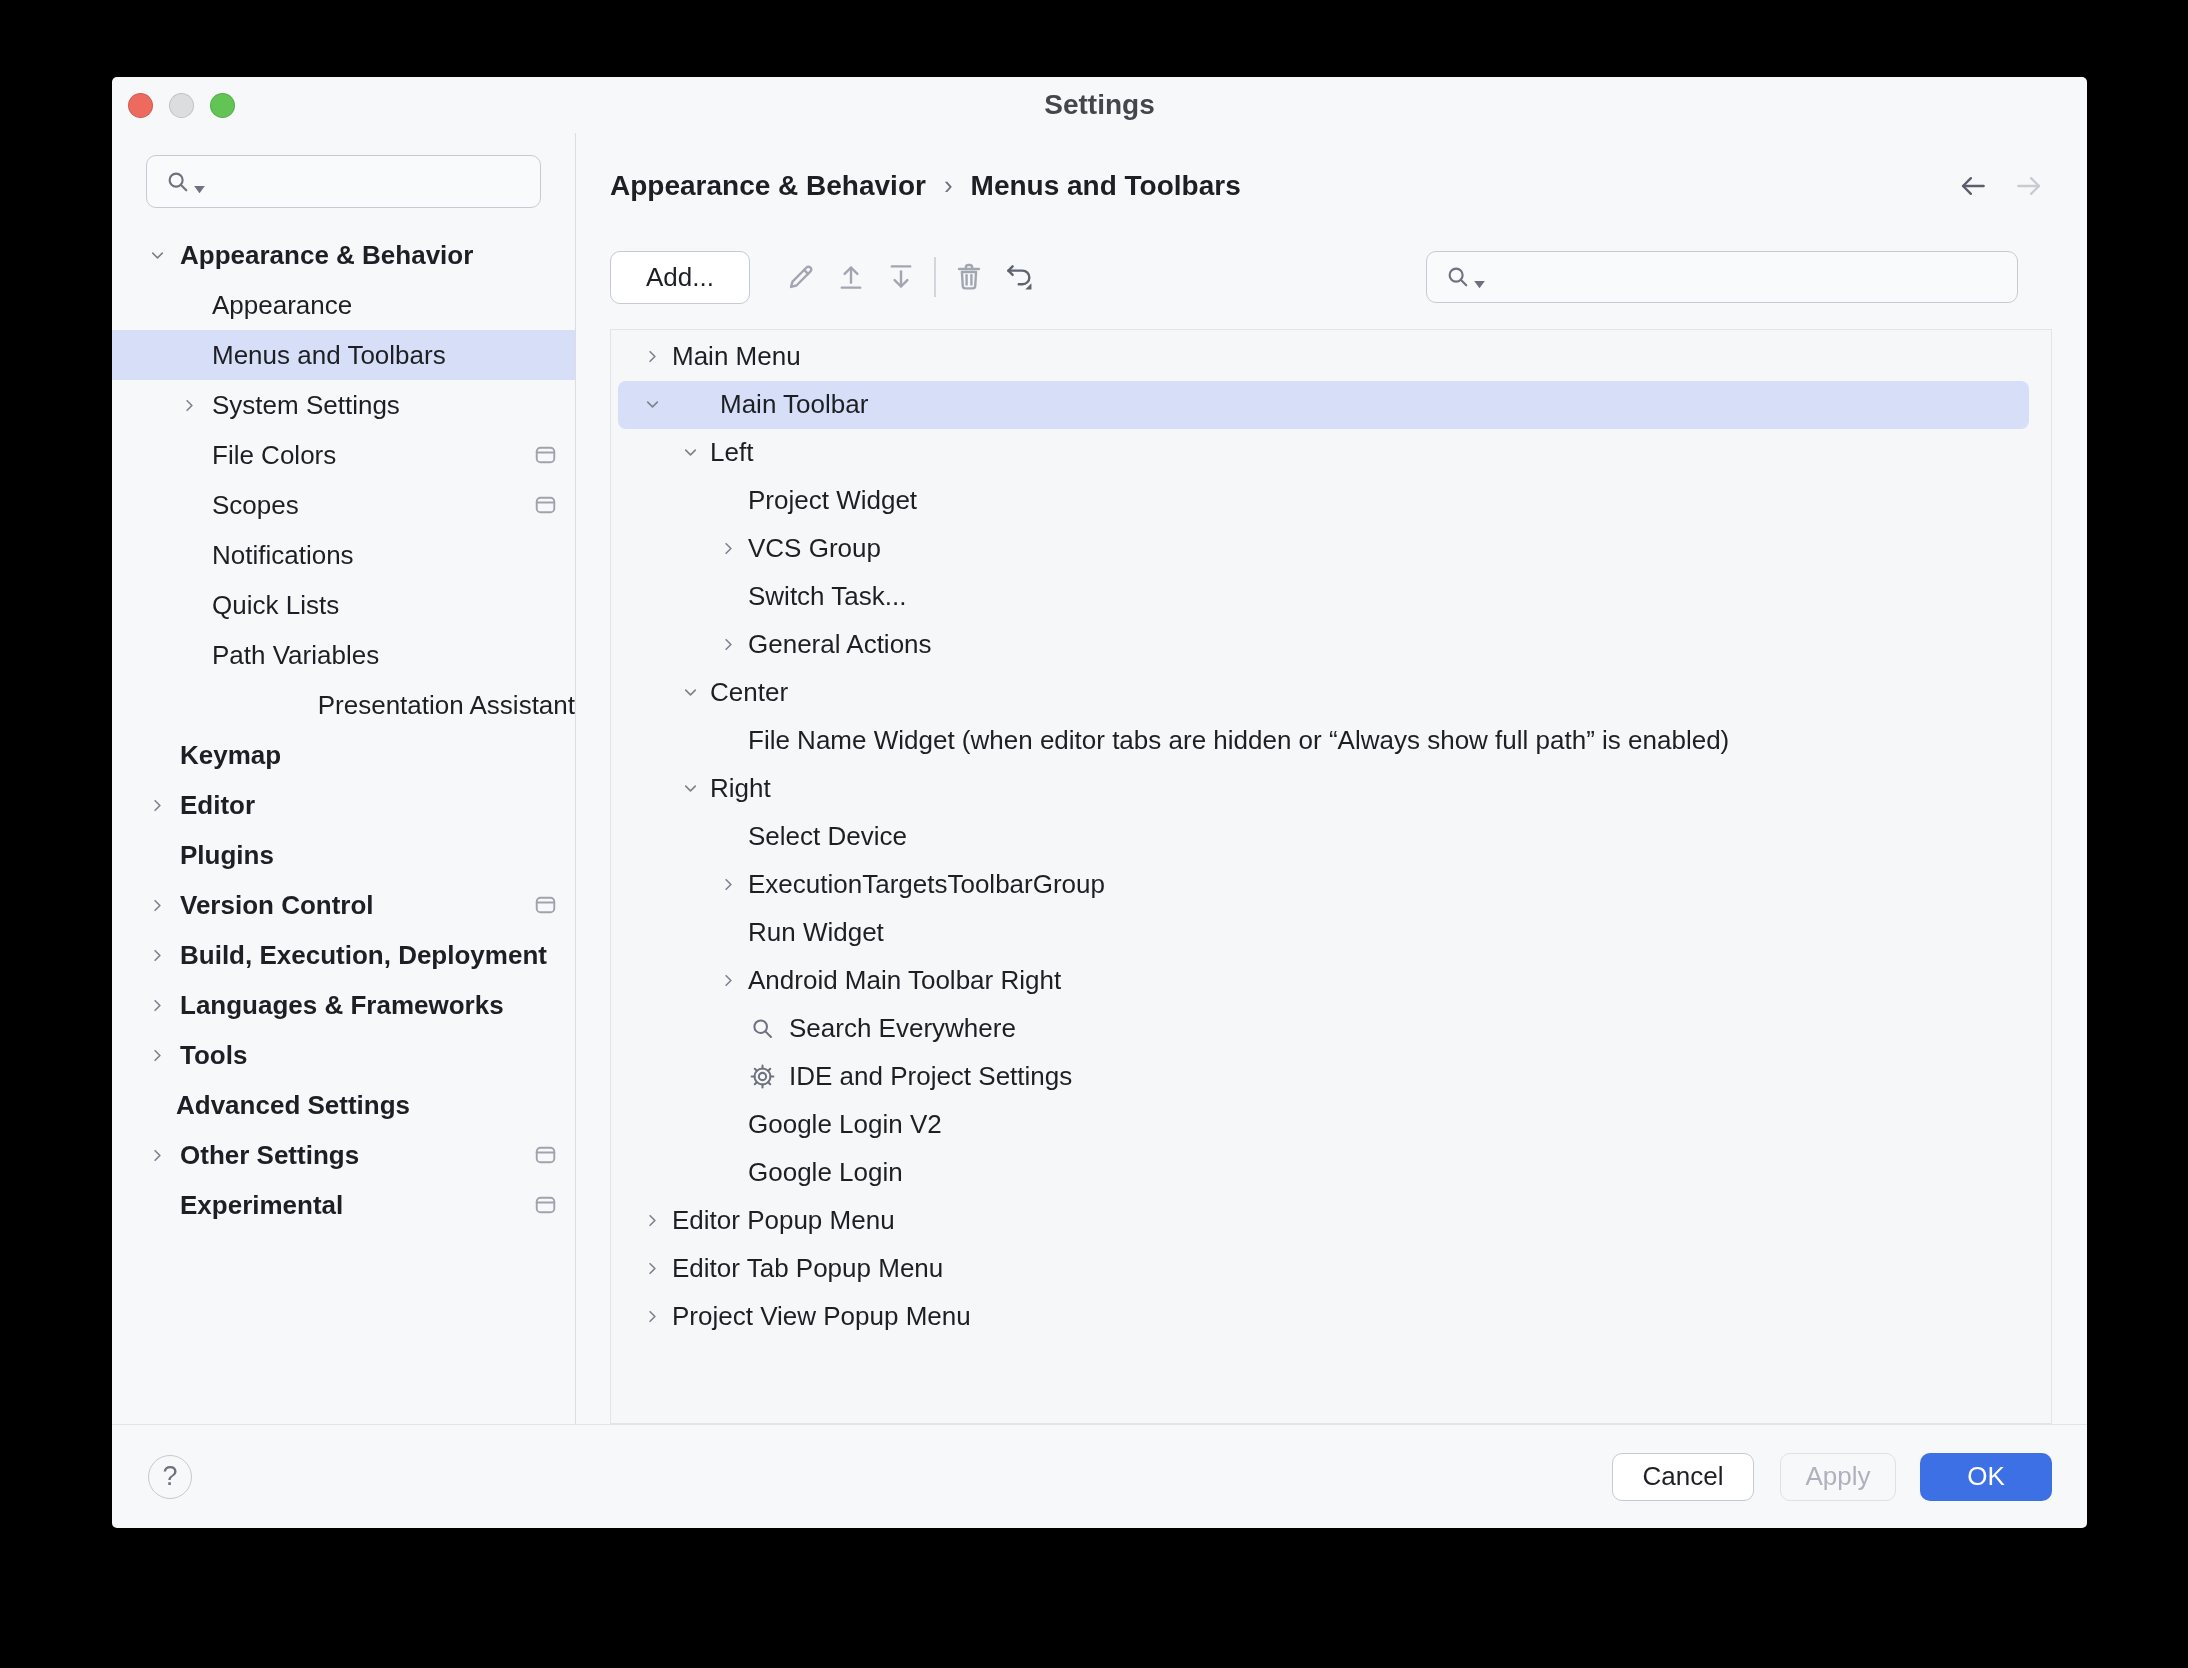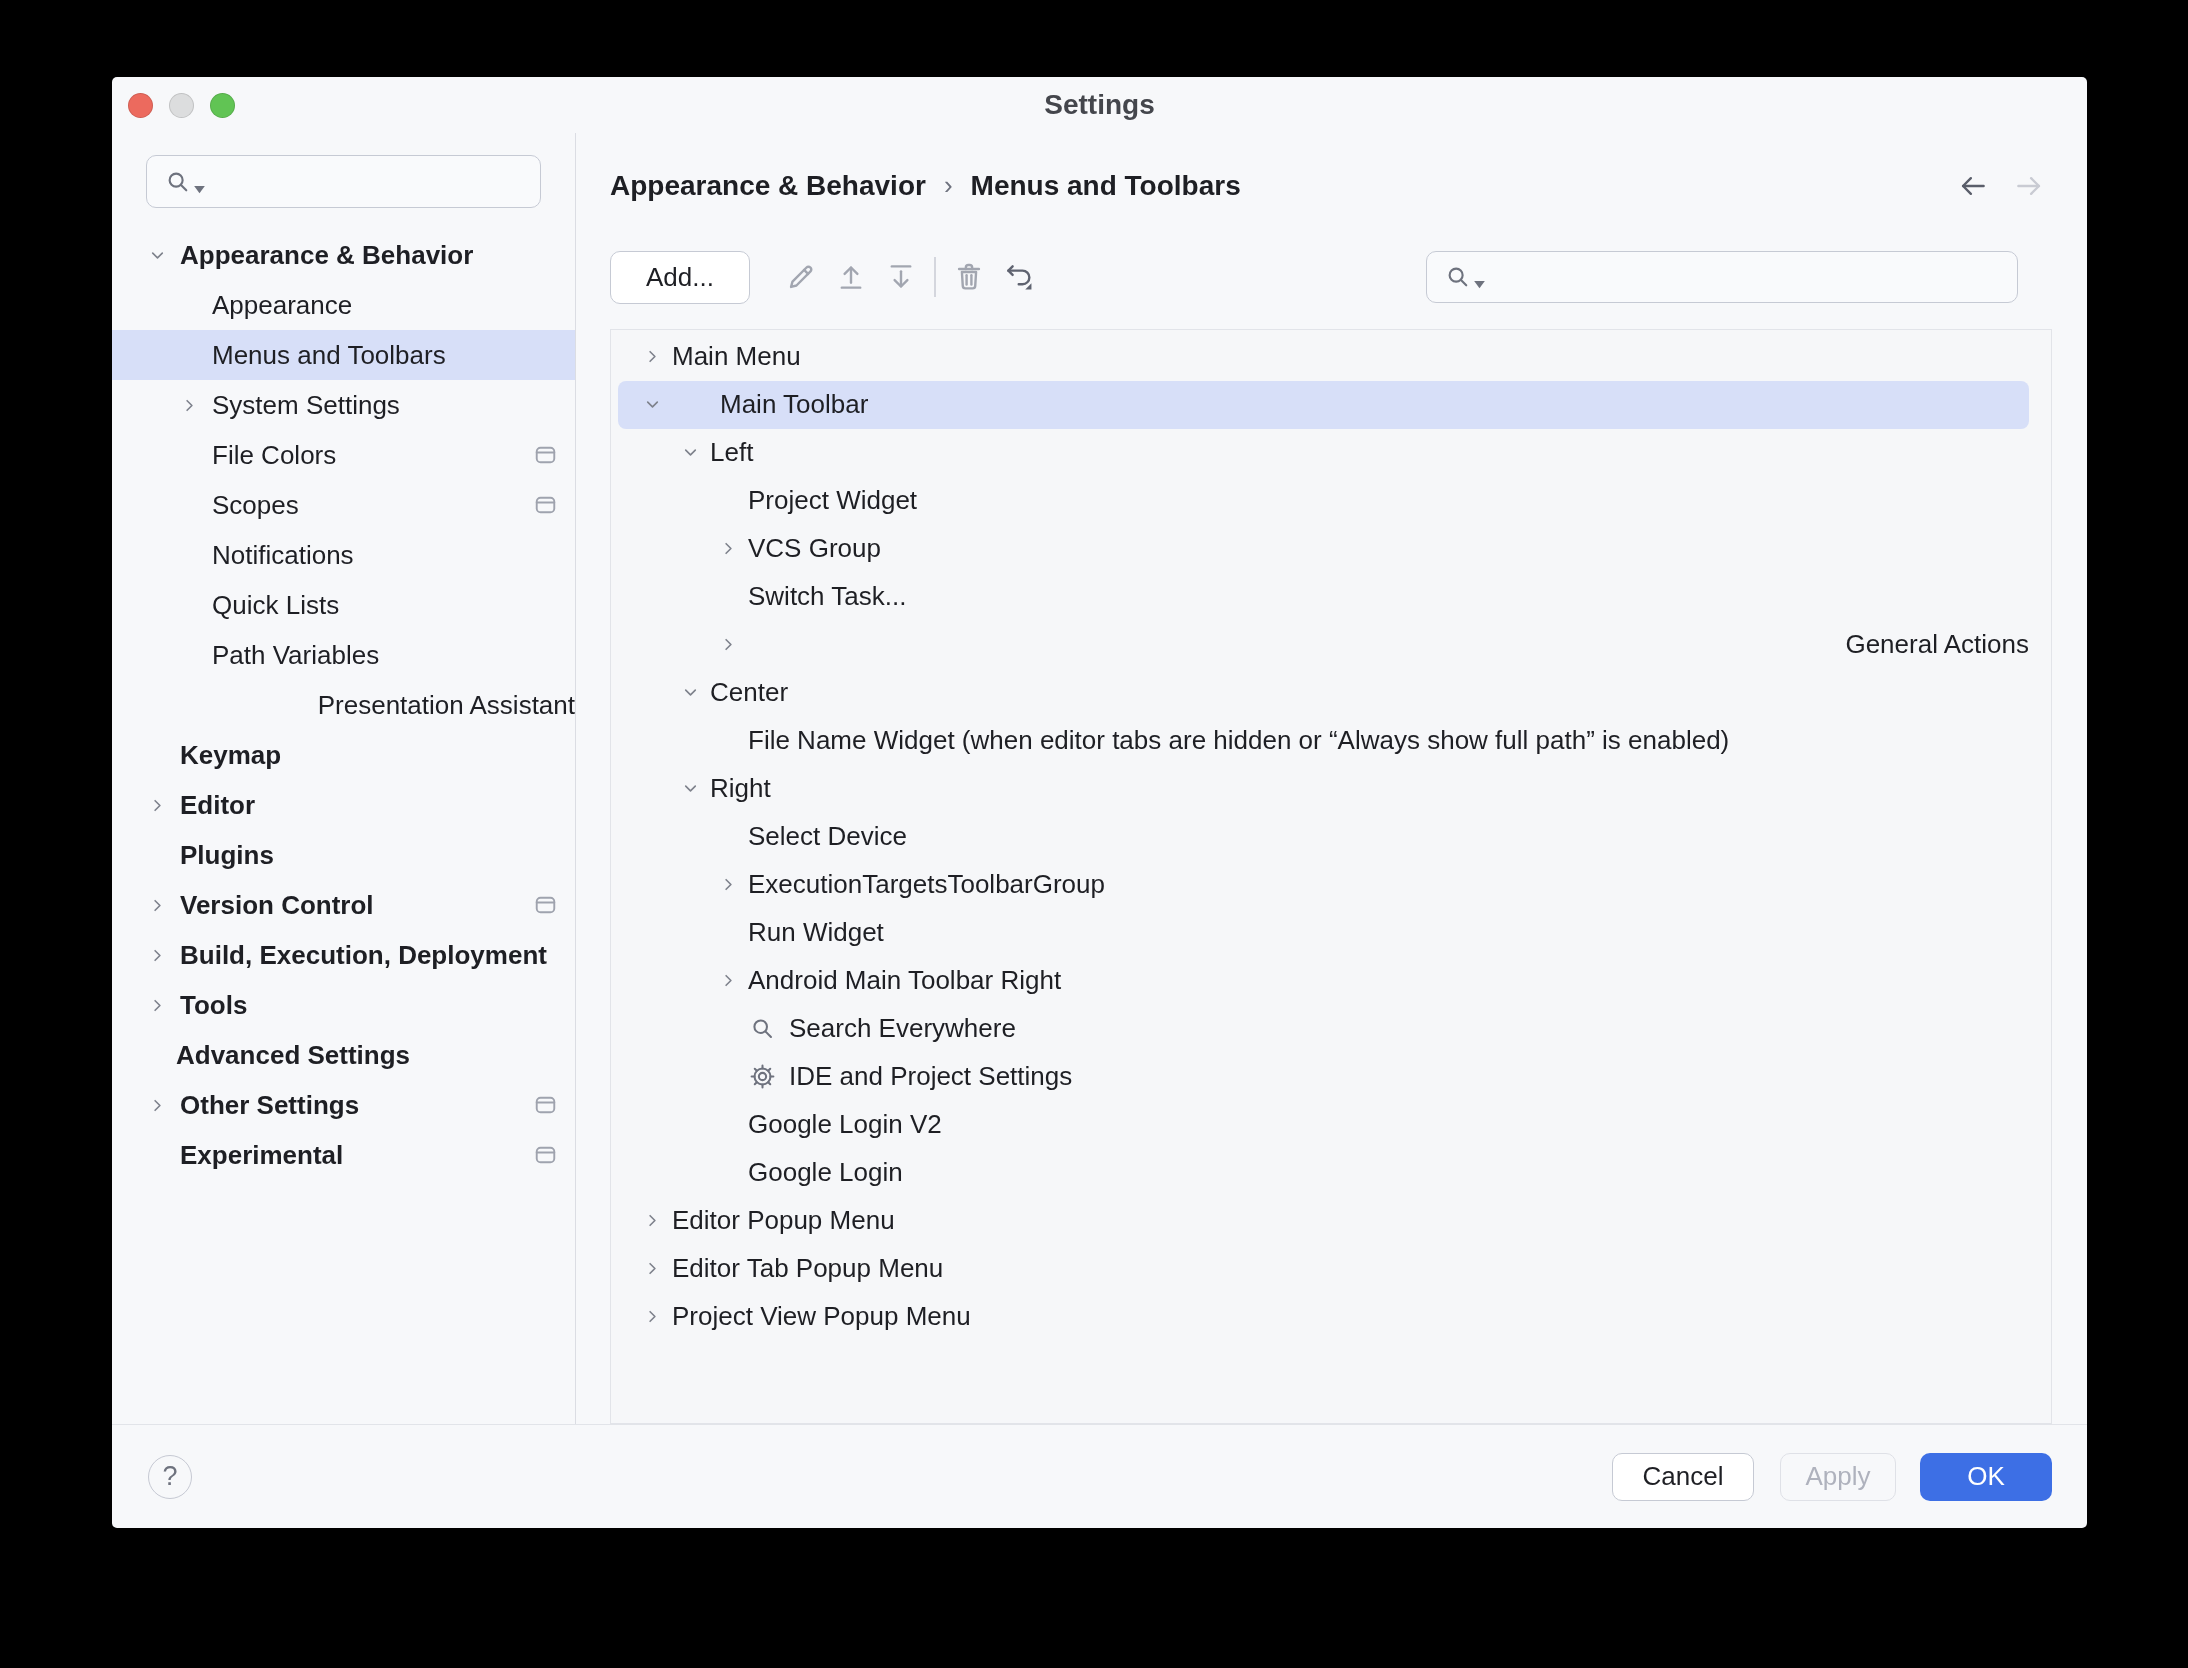--- a/index.html
+++ b/index.html
@@ -222,20 +222,28 @@
                 </svg>
               </span>
               <span class="s-label">Build, Execution, Deployment</span>
             </div>
             <div class="s-row bold" style="padding-left: 34px;">
               <span class="s-chev">
                 <svg viewBox="0 0 24 24" fill="none" stroke="currentColor" stroke-width="1.7" stroke-linecap="round" stroke-linejoin="round">
                   <polyline points="9.5 7 14.5 12 9.5 17"></polyline>
                 </svg>
               </span>
+              <span class="s-label">Languages &amp; Frameworks</span>
+            </div>
+            <div class="s-row bold" style="padding-left: 34px;">
+              <span class="s-chev">
+                <svg viewBox="0 0 24 24" fill="none" stroke="currentColor" stroke-width="1.7" stroke-linecap="round" stroke-linejoin="round">
+                  <polyline points="9.5 7 14.5 12 9.5 17"></polyline>
+                </svg>
+              </span>
               <span class="s-label">Tools</span>
             </div>
             <div class="s-row bold" style="padding-left: 30px;">
               <span class="s-chev"></span>
               <span class="s-label">Advanced Settings</span>
             </div>
             <div class="s-row bold" style="padding-left: 34px;">
               <span class="s-chev">
                 <svg viewBox="0 0 24 24" fill="none" stroke="currentColor" stroke-width="1.7" stroke-linecap="round" stroke-linejoin="round">
                   <polyline points="9.5 7 14.5 12 9.5 17"></polyline>
@@ -374,21 +382,21 @@
                 <svg viewBox="0 0 24 24" fill="none" stroke="currentColor" stroke-width="1.7" stroke-linecap="round" stroke-linejoin="round">
                   <polyline points="9.5 7 14.5 12 9.5 17"></polyline>
                 </svg>
               </span>
               <span class="t-label">VCS Group</span>
             </div>
             <div class="t-row" style="padding-left: 90px;">
               <span class="t-chev"></span>
               <span class="t-label">Switch Task...</span>
             </div>
-            <div class="t-row" style="padding-left: 90px; justify-content: space-between;">
+            <div class="t-row" style="padding-left: 90px;">
               <span class="t-chev">
                 <svg viewBox="0 0 24 24" fill="none" stroke="currentColor" stroke-width="1.7" stroke-linecap="round" stroke-linejoin="round">
                   <polyline points="9.5 7 14.5 12 9.5 17"></polyline>
                 </svg>
               </span>
               <span class="t-label">General Actions</span>
             </div>
             <div class="t-row" style="padding-left: 52px;">
               <span class="t-chev">
                 <svg viewBox="0 0 24 24" fill="none" stroke="currentColor" stroke-width="1.7" stroke-linecap="round" stroke-linejoin="round">

